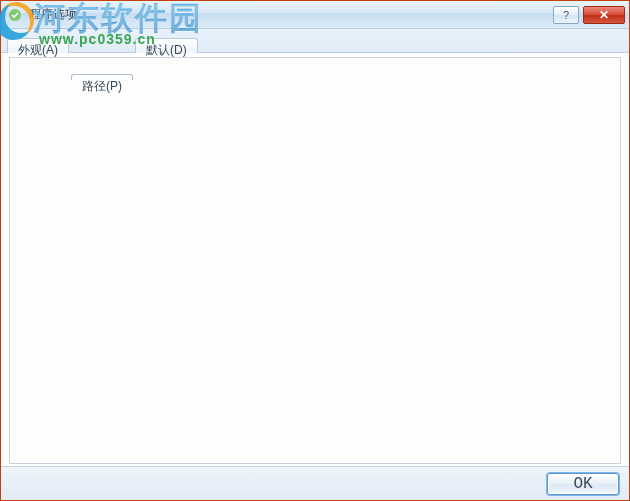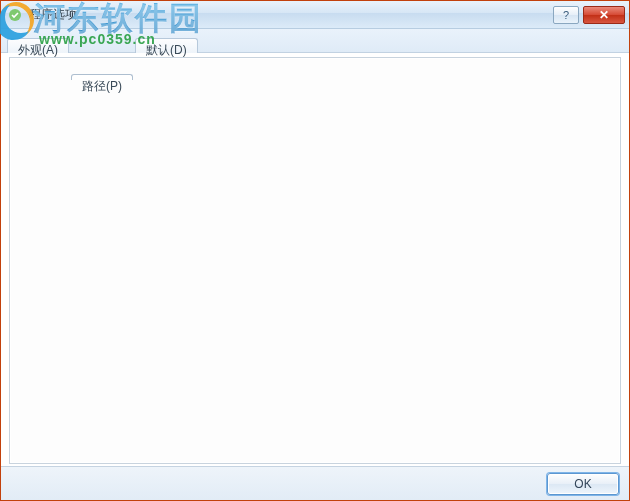--- a/index.html
+++ b/index.html
@@ -98,21 +98,21 @@
     position: absolute; left: 0; right: 0; bottom: 0;
     height: 34px; background: linear-gradient(#eef4fa, #e2ecf6);
     border-top: 1px solid #c5d3e1;
     display: flex; justify-content: flex-end; align-items: center; gap: 6px;
     padding-right: 10px;
   }
   .btn {
     min-width: 72px; height: 22px; padding: 0 12px;
     border: 1px solid #9db5cc; border-radius: 3px;
     background: linear-gradient(#fefefe, #e9f0f8 48%, #dce8f4 52%, #eef5fc);
-    color: #34465a; font-family: Liberation Sans, sans-serif; font-size: 12px;
+    color: #34465a; font-family: Liberation Mono, monospace; font-size: 16px;
     cursor: default;
   }
   .btn.primary {
     box-shadow: 0 0 0 1px #7fb5e8, inset 0 0 0 1px #fff;
     border-color: #5c97d1;
   }
   
   .wm-logo {
     position: absolute; left: -6px; top: -2px; width: 170px;
     pointer-events: none; z-index: 50; opacity: 0.92;

